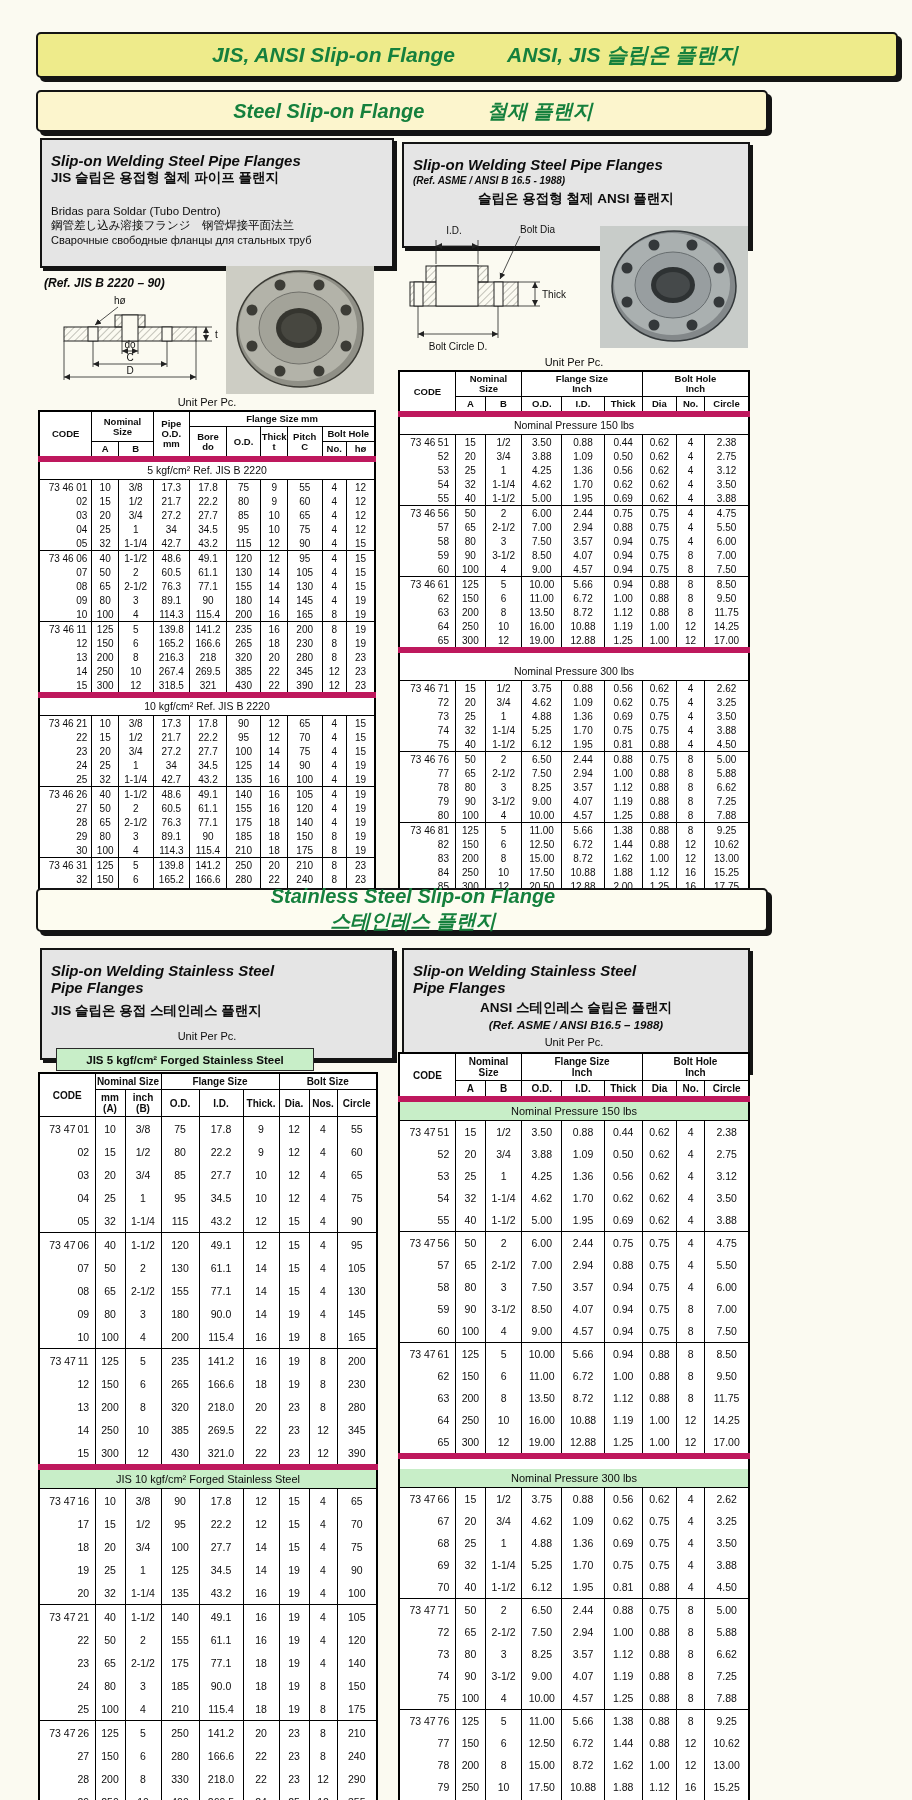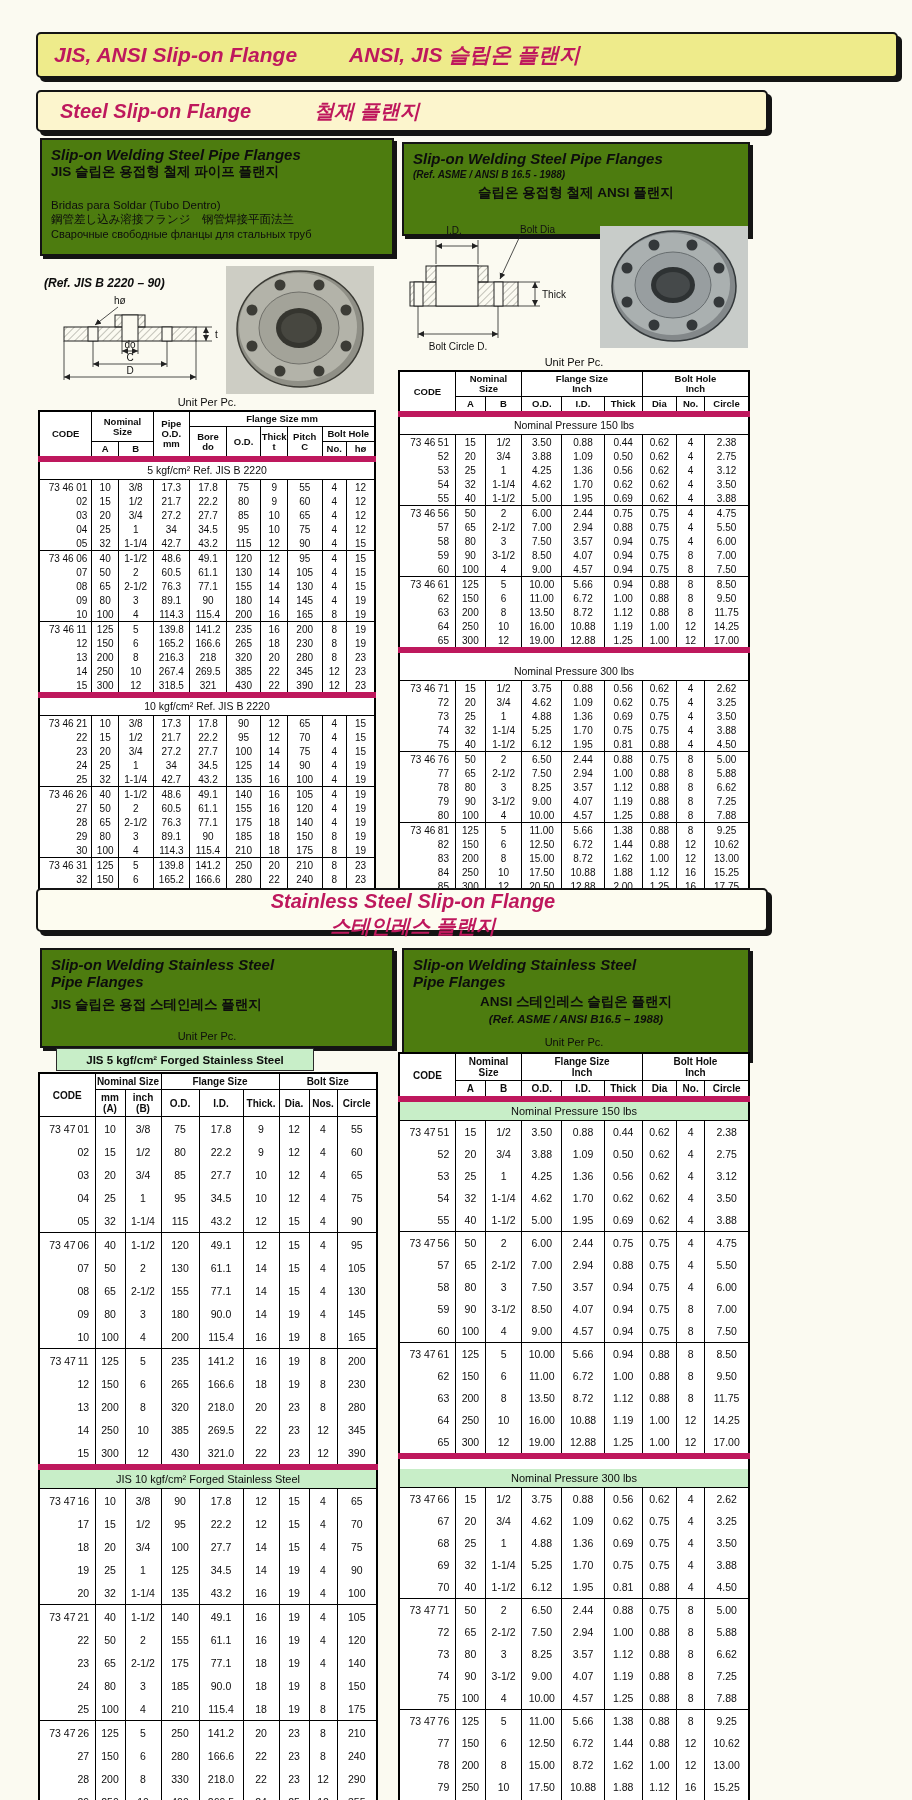--- a/index.html
+++ b/index.html
@@ -1,24 +1,24 @@
 <!DOCTYPE html>
 <html><head>
 <meta charset="utf-8">
 <style>
   html,body{margin:0;padding:0;}
   body{background:#dcdcd6;font-family:"Liberation Sans",sans-serif;}
   .page{position:relative;width:912px;height:1800px;background:#fbfaf1;margin:0 auto;overflow:hidden;color:#0d0d0d;}
 
-  .banner{position:absolute;display:flex;align-items:center;border:2px solid #141414;border-radius:5px;box-shadow:4px 4px 0 #141414;font-style:italic;font-weight:bold;color:#be185d;}
+  .banner{position:absolute;display:flex;align-items:center;border:2px solid #141414;border-radius:5px;box-shadow:4px 4px 0 #141414;font-style:italic;font-weight:bold;color:#15803d;justify-content:center;}
   .banner-main{left:36px;top:32px;width:842px;height:42px;background:#eeeb8b;font-size:21px;padding-left:16px;gap:52px;}
   .banner-steel{left:36px;top:90px;width:706px;height:38px;background:#fcf5cd;font-size:20px;padding-left:22px;gap:63px;}
   .banner-stainless{left:36px;top:888px;width:706px;height:40px;background:#fdfcf0;font-size:20px;padding-left:22px;flex-direction:column;}
 
-  .cyanbox{position:absolute;background:#4d7c0f;border:2px solid #141414;box-shadow:3px 3px 0 #141414;padding:6px 9px;}
+  .cyanbox{position:absolute;background:#e5e5e5;border:2px solid #141414;box-shadow:3px 3px 0 #141414;padding:12px 9px;}
   .steel-left-box{left:40px;top:138px;width:332px;height:102px;}
   .steel-left-box .l1{font-size:15px;font-weight:bold;font-style:italic;}
   .steel-left-box .l2{font-size:13.5px;font-weight:bold;margin-top:0;}
   .steel-left-box .l3{font-size:11.5px;margin-top:18px;}
   .steel-left-box .l4{font-size:11.5px;margin-top:1px;}
   .steel-left-box .l5{font-size:11px;margin-top:1px;}
   .steel-right-box{left:402px;top:142px;width:326px;height:78px;}
   .steel-right-box .l1{font-size:15px;font-weight:bold;font-style:italic;}
   .steel-right-box .l2{font-size:10px;font-weight:bold;font-style:italic;text-align:left;margin-top:2px;}
   .steel-right-box .l3{font-size:13.5px;font-weight:bold;text-align:center;margin-top:4px;}

